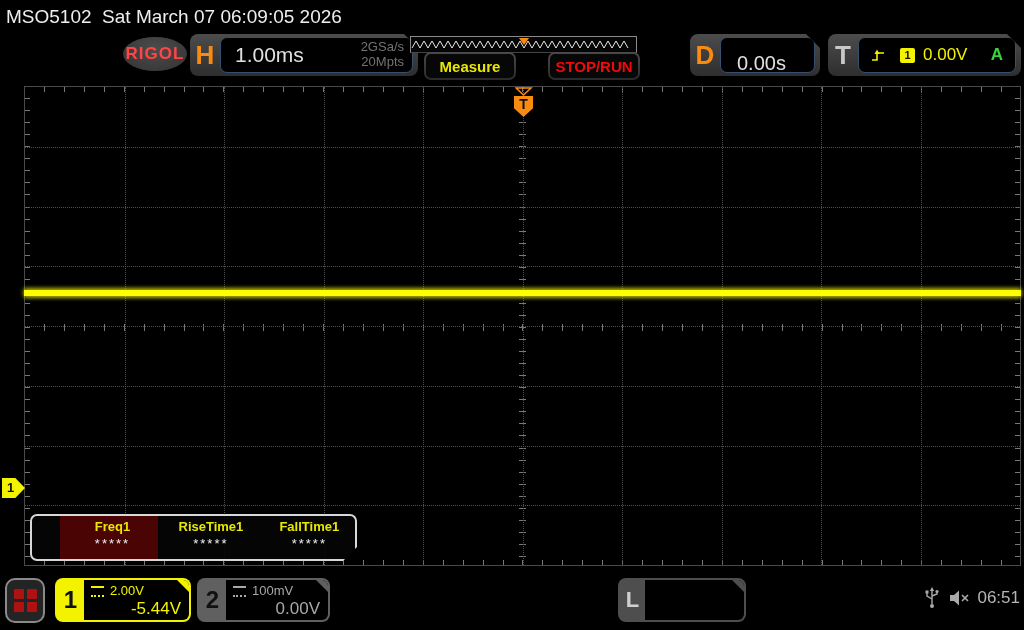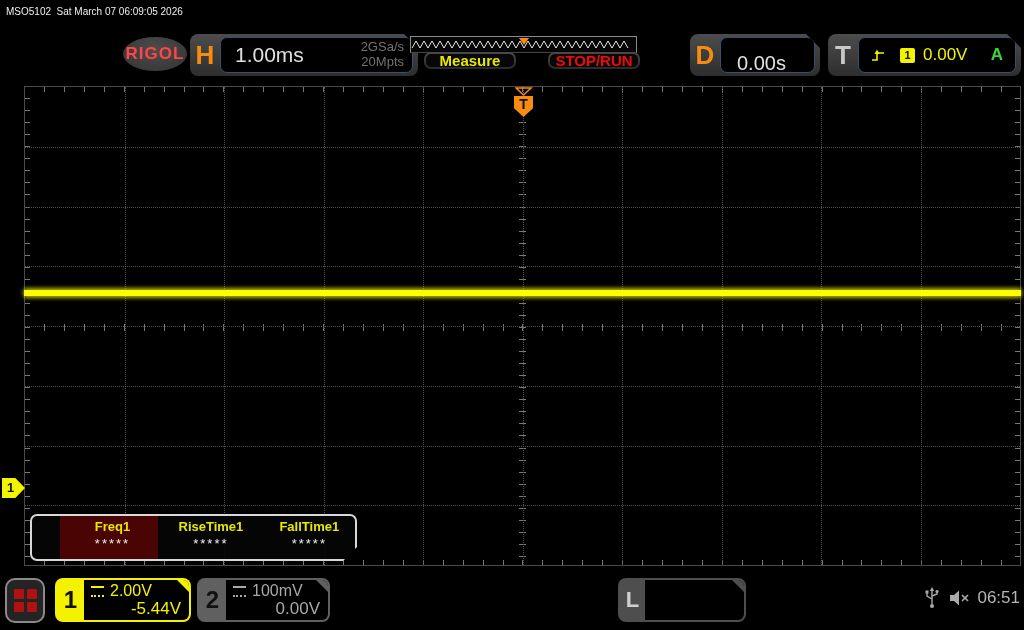--- a/index.html
+++ b/index.html
@@ -1,20 +1,20 @@
 <!DOCTYPE html>
 <html><head>
 <meta charset="utf-8">
 <style>
   html,body{margin:0;padding:0;background:#000;}
   body{width:1024px;height:630px;position:relative;overflow:hidden;
        font-family:"Liberation Sans",sans-serif;color:#ddd;}
 
   
-  .titlebar{position:absolute;left:6px;top:6px;font-size:10px;color:#eee;white-space:pre;}
+  .titlebar{position:absolute;left:6px;top:6px;font-size:19px;color:#eee;white-space:pre;}
 
   
   .header{position:absolute;left:0;top:30px;width:1024px;height:52px;background:#000;}
   .brand{position:absolute;left:8px;top:6px;font-family:"DejaVu Serif",serif;
          font-weight:bold;font-size:31px;color:#f0e10a;letter-spacing:-1px;}
   .stop-pill{position:absolute;left:123px;top:7px;width:64px;height:34px;border-radius:50%;
          background:radial-gradient(ellipse at 50% 35%,#4c4c4c,#323232);
          display:flex;align-items:center;justify-content:center;
          color:#ff4545;font-weight:bold;font-size:17px;letter-spacing:1px;}
   .hgroup,.dgroup,.tgroup{position:absolute;top:4px;height:42px;border-radius:8px;
@@ -35,21 +35,21 @@
   .trg-src{width:15px;height:15px;background:#f3f300;border-radius:2px;margin-left:14px;
          color:#111;font-weight:bold;font-size:11px;display:flex;align-items:center;justify-content:center;}
   .trg-level{color:#f3f300;font-size:17px;margin-left:8px;flex:1;}
   .trg-mode{color:#37d43c;font-size:17px;font-weight:bold;margin-right:12px;}
 
   .preview{position:absolute;left:410px;top:6px;width:225px;height:15px;background:#060606;
          border:1px solid #8a8a8a;border-bottom-color:#444;}
   .preview-tri{position:absolute;left:50%;top:1px;margin-left:-5px;width:0;height:0;
          border-left:5px solid transparent;border-right:5px solid transparent;
          border-top:7px solid #f98b10;}
-  .bezelbtn{position:absolute;top:22px;height:17px;width:92px;border-radius:7px;
+  .bezelbtn{position:absolute;top:22px;height:28px;width:92px;border-radius:7px;
          background:linear-gradient(#4a4a4a,#2a2a2a);padding:2px;box-sizing:border-box;cursor:pointer;}
   .bezelbtn .face{width:100%;height:100%;background:#070707;border-radius:5px;
          display:flex;align-items:center;justify-content:center;font-weight:bold;font-size:15px;}
   .btn-measure{left:424px;} .btn-stoprun{left:548px;}
   .yellowtxt{color:#e8e800;} .redtxt{color:#f00909;}
 
   
   .graticule{position:absolute;left:24px;top:86px;width:997px;height:480px;
          border:1px solid #4a4a4a;box-sizing:border-box;background:#000;}
   .gridv{position:absolute;top:0;bottom:0;width:0;border-left:1px dotted #4f4f4f;}
@@ -99,21 +99,21 @@
   .menu-grid span{background:#b01212;border-radius:1px;}
 
   .chbadge{position:absolute;top:578px;height:44px;border-radius:8px;padding:2px;
          box-sizing:border-box;display:flex;cursor:pointer;}
   .chbadge .chtab{width:27px;display:flex;align-items:center;justify-content:center;
          font-weight:bold;font-size:24px;color:#111;}
   .chbadge .chbody{flex:1;background:#000;border-radius:0 6px 6px 0;position:relative;
          padding:2px 8px 2px 7px;box-sizing:border-box;overflow:hidden;}
   .chbody .notch{position:absolute;right:0;top:0;width:0;height:0;
          border-left:12px solid transparent;}
-  .ch-row1{display:flex;align-items:center;font-size:16px;line-height:18px;}
+  .ch-row1{display:flex;align-items:center;font-size:13px;line-height:18px;}
   .ch-row2{text-align:right;font-size:17px;line-height:18px;}
   .dc-icon{display:inline-block;width:13px;height:7px;border-top:2px solid currentColor;
          border-bottom:2px dotted currentColor;margin-right:6px;}
   .ch1{left:55px;width:136px;background:#f3f300;}
   .ch1 .chbody{color:#f3f300;}
   .ch1 .notch{border-top:12px solid #f3f300;}
   .ch2{left:197px;width:133px;background:#606060;}
   .ch2 .chbody{color:#a8a8a8;}
   .ch2 .notch{border-top:12px solid #606060;}
 

